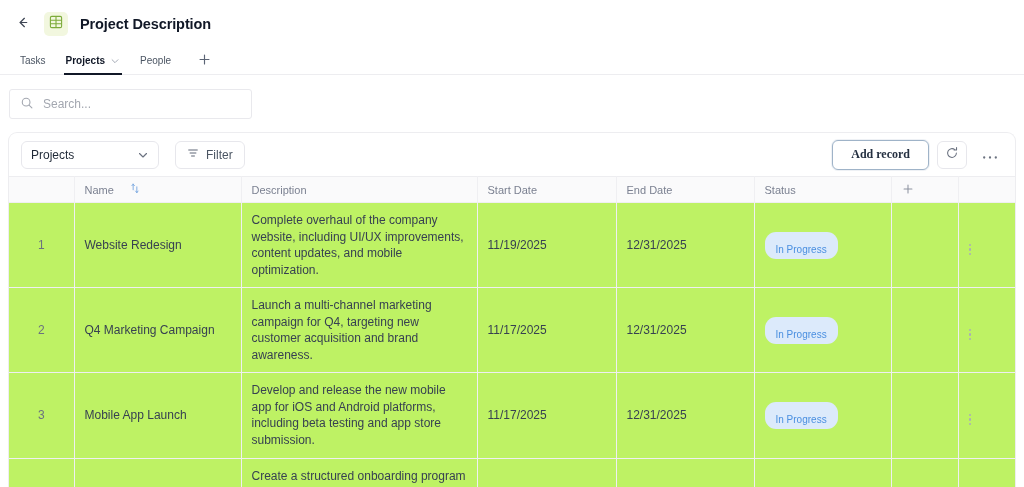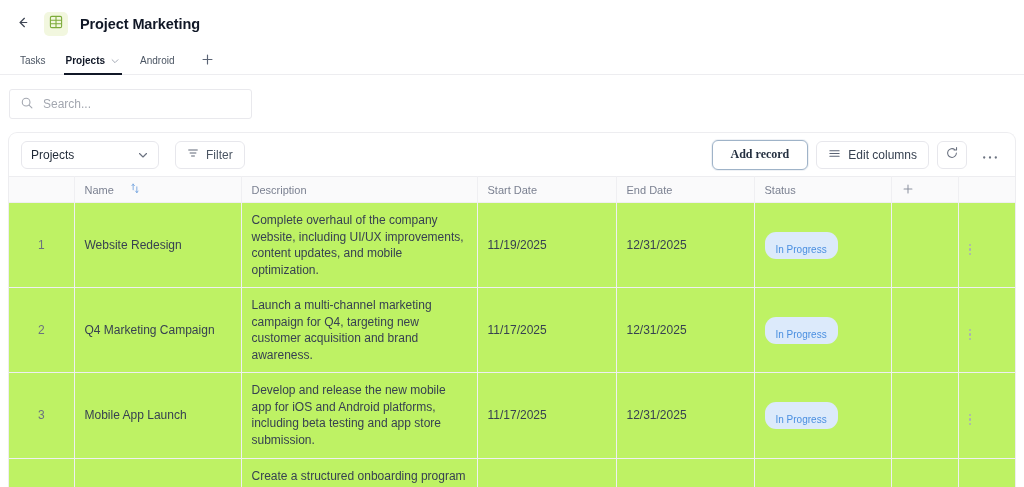--- a/index.html
+++ b/index.html
@@ -330,39 +330,39 @@
 
   <div class="app-icon">
     <span>
       <svg width="14" height="14" viewBox="0 0 16 16" fill="none">
         <rect x="1.6" y="1.6" width="12.8" height="12.8" rx="1.6" stroke="#7cab3a" stroke-width="1.25"></rect>
         <path d="M1.6 6 H14.4 M1.6 10 H14.4 M8 1.6 V14.4" stroke="#7cab3a" stroke-width="1.25"></path>
       </svg>
     </span>
   </div>
 
-  <div class="app-title">Project Marketing</div>
+  <div class="app-title">Project Description</div>
 </div>
 
 <div class="tabbar">
   <div class="tab">
     <span>Tasks</span>
   </div>
 
   <div class="tab active">
     <span>Projects</span>
     <span class="chev">
       <svg width="10" height="10" viewBox="0 0 12 12" fill="none">
         <path d="M2.5 4.5 L6 8 L9.5 4.5" stroke="#9ca3af" stroke-width="1.1" stroke-linecap="round" stroke-linejoin="round"></path>
       </svg>
     </span>
   </div>
 
   <div class="tab">
-    <span>Android</span>
+    <span>People</span>
   </div>
 
   <div class="tab-add">
     <span>
       <svg width="13" height="13" viewBox="0 0 14 14" fill="none">
         <path d="M7 2.2 V11.8 M2.2 7 H11.8" stroke="#5b6475" stroke-width="1.25" stroke-linecap="round"></path>
       </svg>
     </span>
   </div>
 </div>
@@ -397,28 +397,20 @@
           <path d="M2 3.5 H12 M3.6 7 H10.4 M5.3 10.5 H8.7" stroke="#5b6475" stroke-width="1.15" stroke-linecap="round"></path>
         </svg>
       </span>
       <span>Filter</span>
     </button>
 
     <div class="spacer"></div>
 
     <button class="btn-primary">Add record</button>
 
-    <button class="btn">
-      <span>
-        <svg width="13" height="13" viewBox="0 0 14 14" fill="none">
-          <path d="M2 4 H12 M2 7 H12 M2 10 H12" stroke="#5b6475" stroke-width="1.15" stroke-linecap="round"></path>
-        </svg>
-      </span>
-      <span>Edit columns</span>
-    </button>
 
     <button class="btn-icon">
       <span>
         <svg width="14" height="14" viewBox="0 0 16 16" fill="none">
           <path d="M13 8 A5 5 0 1 1 11.2 4.2" stroke="#6b7280" stroke-width="1.2" stroke-linecap="round" fill="none"></path>
           <path d="M13.2 1.8 V4.6 H10.4" stroke="#6b7280" stroke-width="1.2" stroke-linecap="round" stroke-linejoin="round" fill="none"></path>
         </svg>
       </span>
     </button>
 

